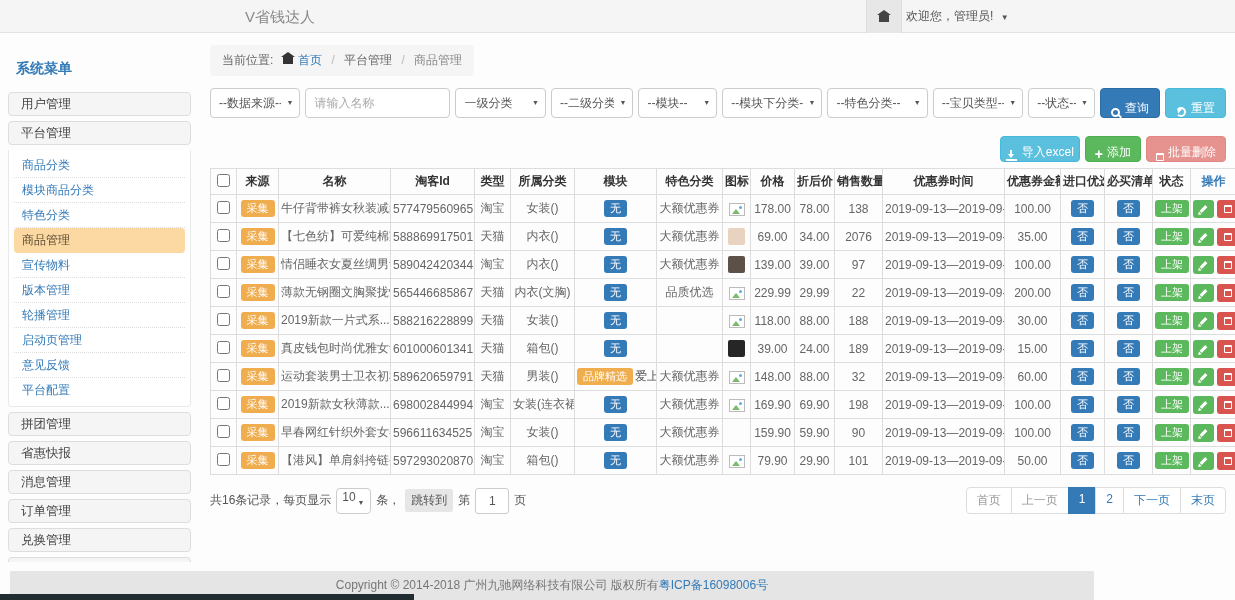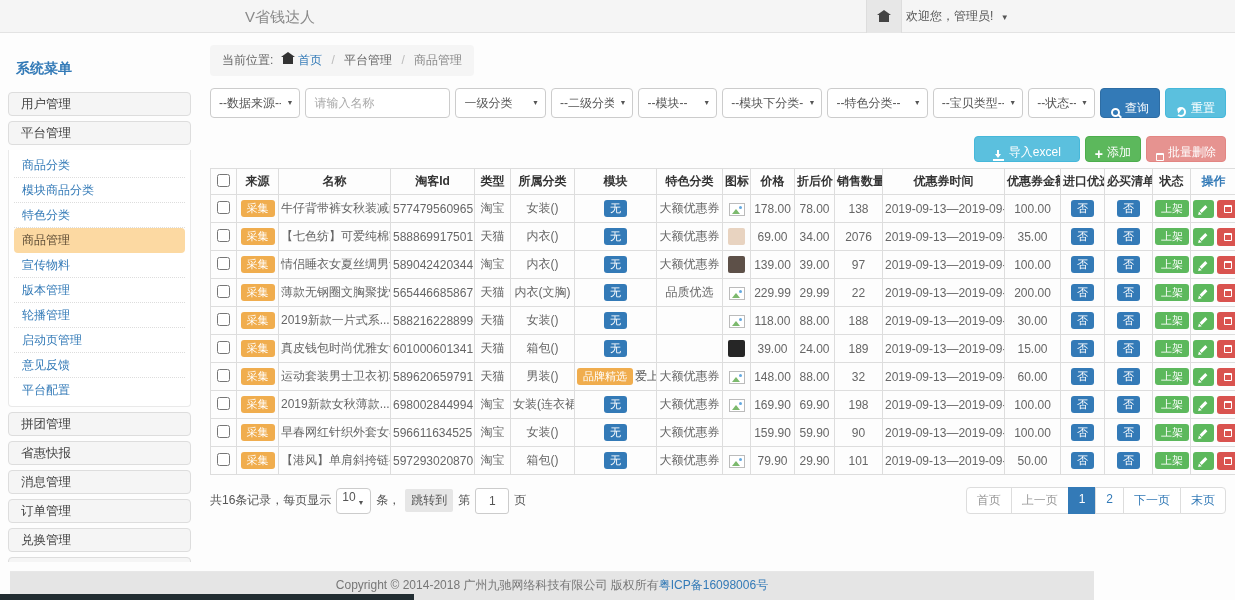--- a/index.html
+++ b/index.html
@@ -45,21 +45,21 @@
   .txt-input { height:30px; border:1px solid #ccc; border-radius:4px; padding:0 8px; font-size:12px; color:#555;
     font-family:"Liberation Sans","DejaVu Sans",sans-serif; }
   .txt-input::placeholder { color:#aaa; }
   .btn { display:inline-flex; align-items:flex-end; justify-content:center; border-radius:4px; color:#fff;
     font-size:12px; cursor:pointer; border:1px solid transparent; white-space:nowrap; }
   .btn-query { background:#337ab7; border-color:#2e6da4; height:30px; padding:0 10px; }
   .btn-reset { background:#5bc0de; border-color:#46b8da; height:30px; padding:0 10px; }
 
   
   .toolbar { display:flex; justify-content:flex-end; gap:5px; margin-top:18px; }
-  .btn-import { background:#5bc0de; border-color:#46b8da; height:26px; padding:0 18px; }
+  .btn-import { background:#5bc0de; border-color:#46b8da; height:26px; padding:0 5px; }
   .btn-add { background:#5cb85c; border-color:#4cae4c; height:26px; padding:0 9px; }
   .btn-batch-del { background:#d9534f; border-color:#d43f3a; opacity:.62; height:26px; padding:0 9px; }
   .plus { font-size:14px; font-weight:bold; margin-right:4px; line-height:1; }
 
   
   .i-search { display:inline-block; width:9px; height:9px; border:2px solid #fff; border-radius:50%; position:relative; margin-right:5px; }
   .i-search::after { content:""; position:absolute; width:5px; height:2px; background:#fff; transform:rotate(45deg); right:-4px; bottom:-2px; }
   .i-refresh { display:inline-block; width:10px; height:10px; border:2px solid #fff; border-left-color:transparent; border-radius:50%; position:relative; margin-right:5px; }
   .i-refresh::after { content:""; position:absolute; left:-4px; top:-3px; border:3px solid transparent; border-right:4px solid #fff; transform:rotate(40deg); }
   .i-import { display:inline-block; width:11px; height:11px; border-bottom:2px solid #fff; position:relative; margin-right:5px; }

